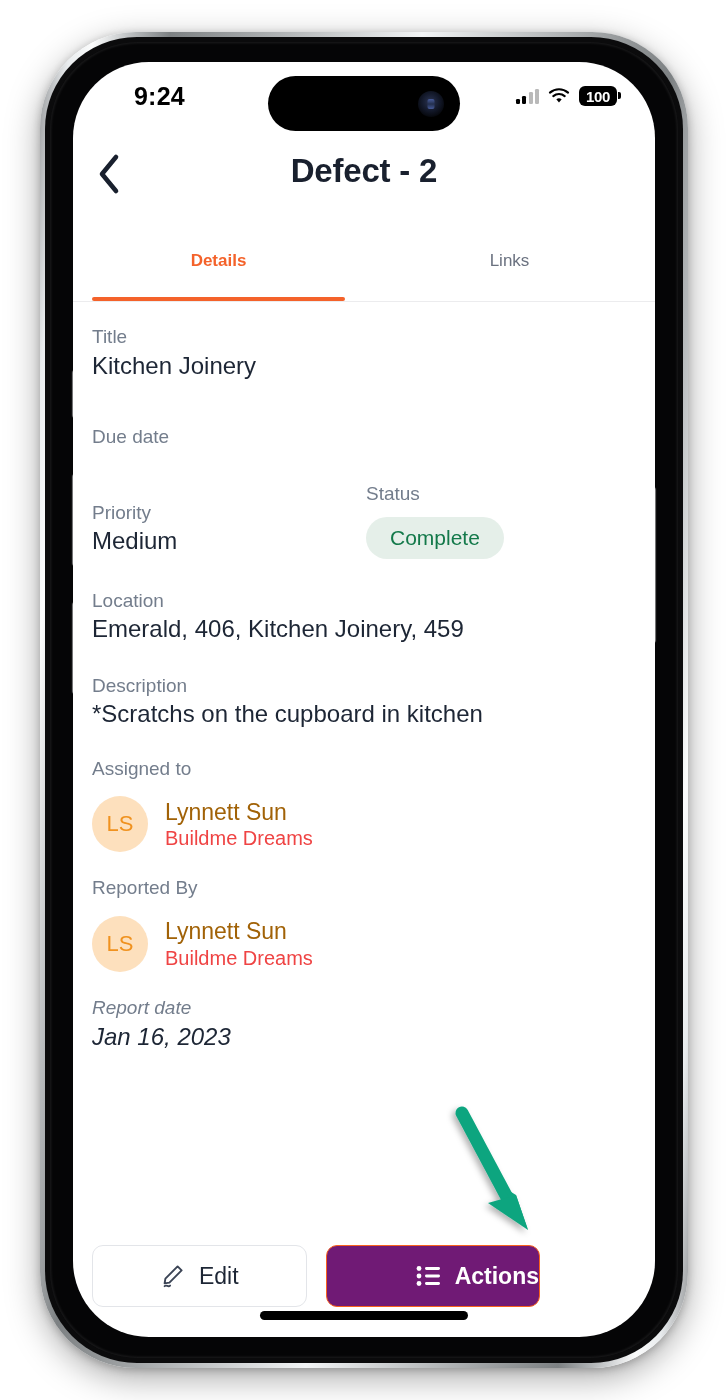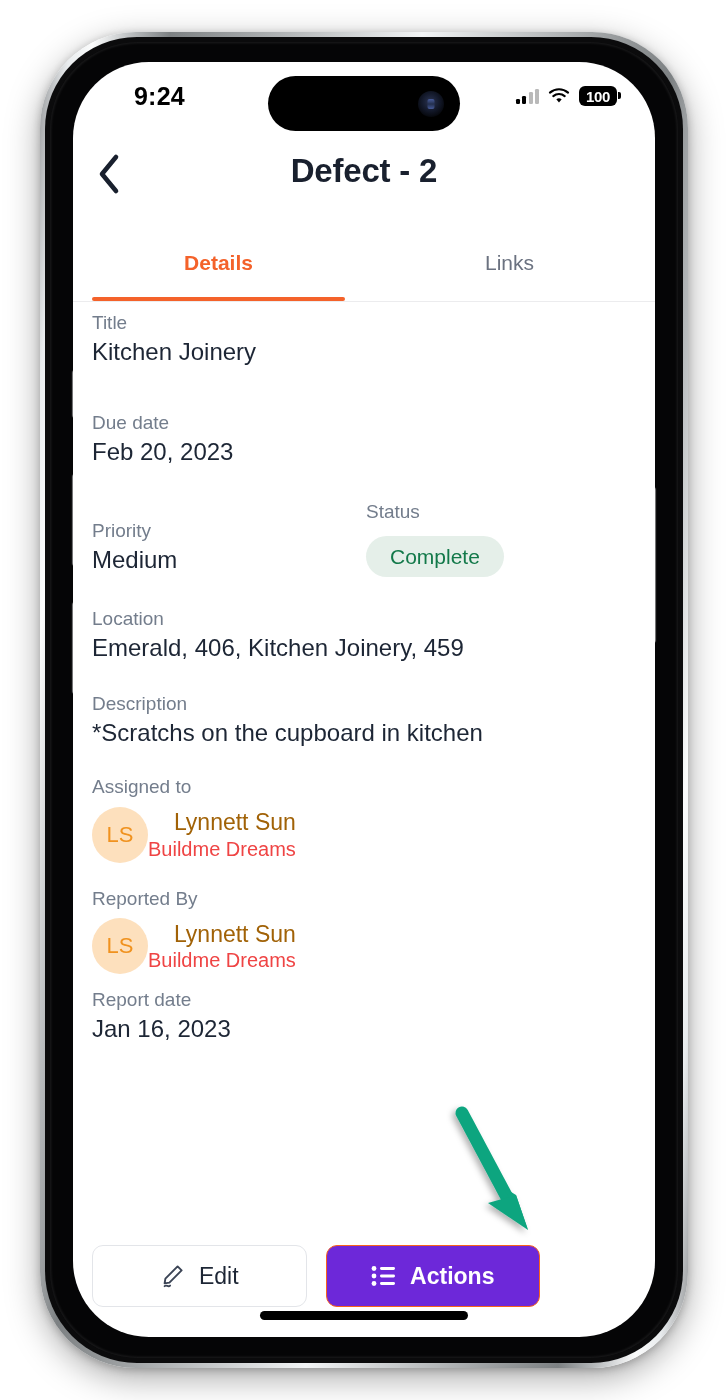--- a/index.html
+++ b/index.html
@@ -216,21 +216,21 @@
     display: flex;
     border-bottom: 1px solid #ececee;
   }
   .tab {
     flex: 1;
     position: relative;
     display: flex;
     align-items: flex-start;
     justify-content: center;
     padding-top: 17px;
-    font-size: 21px;
+    font-size: 17px;
     color: #6b7280;
     cursor: pointer;
   }
   .tab.active { color: #f4622a; font-weight: bold; }
   .tab.active::after {
     content: "";
     position: absolute;
     left: 19px; right: 19px;
     bottom: 0;
     height: 4px;
@@ -271,22 +271,22 @@
     background: #e5efe9;
     color: #13794a;
     font-size: 21px;
     line-height: 1.1;
   }
 
   
   .person {
     display: flex;
     align-items: center;
-    margin-top: 7px;
-    text-align: right;
+    gap: 17px;
+    margin-top: 15px;
   }
   .avatar {
     width: 56px; height: 56px;
     border-radius: 50%;
     background: #fde0bd;
     color: #f0921f;
     display: flex;
     align-items: center;
     justify-content: center;
     font-size: 22px;
@@ -323,24 +323,25 @@
     font-size: 23px;
   }
   .btn-edit {
     flex: 1;
     background: #ffffff;
     border: 1px solid #e3e5e9;
     color: #1d2635;
   }
   .btn-actions {
     flex: 1;
-    background: #6d28d9;
+    background: #701a75;
     border: 1px solid #f9621d;
     color: #ffffff;
     font-weight: bold;
+    justify-content: flex-end;
   }
 
   
   .home-indicator {
     position: absolute;
     left: 50%;
     transform: translateX(-50%);
     bottom: 17px;
     width: 208px;
     height: 9px;
@@ -412,28 +413,27 @@
       <div class="nav-title">Defect - 2</div>
     </div>
 
     <div class="tabs">
       <div class="tab active">Details</div>
       <div class="tab">Links</div>
     </div>
 
     <div class="content">
 
-      <div class="field" style="margin-top:8px;">
+      <div class="field" style="margin-top:22px;">
         <div class="f-label">Title</div>
         <div class="f-value">Kitchen Joinery</div>
       </div>
 
       <div class="field" style="margin-top:43px;">
         <div class="f-label">Due date</div>
-        <div class="f-value">Feb 20, 2023</div>
       </div>
 
       <div class="row-2col" style="margin-top:32px;">
         <div class="col-left field" style="padding-top:19px;">
           <div class="f-label">Priority</div>
           <div class="f-value">Medium</div>
         </div>
         <div class="col-right field">
           <div class="f-label">Status</div>
           <div style="margin-top:11px;">
@@ -467,21 +467,21 @@
         <div class="f-label">Reported By</div>
         <div class="person">
           <div class="avatar">LS</div>
           <div>
             <div class="p-name">Lynnett Sun</div>
             <div class="p-org">Buildme Dreams</div>
           </div>
         </div>
       </div>
 
-      <div class="field" style="margin-top:14px;">
+      <div class="field" style="margin-top:24px;font-style:italic;">
         <div class="f-label">Report date</div>
         <div class="f-value">Jan 16, 2023</div>
       </div>
 
     </div>
 
     <div class="actionbar">
 
       <div class="btn btn-edit">
         <svg width="26" height="26" viewBox="0 0 26 26">

